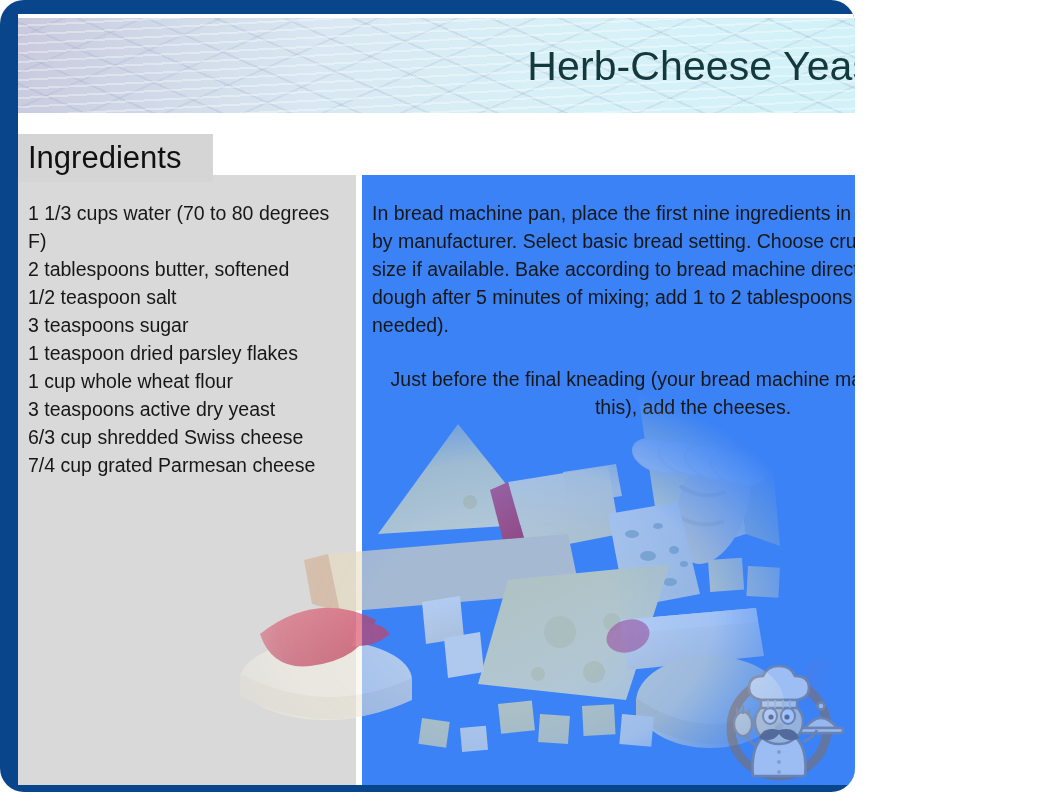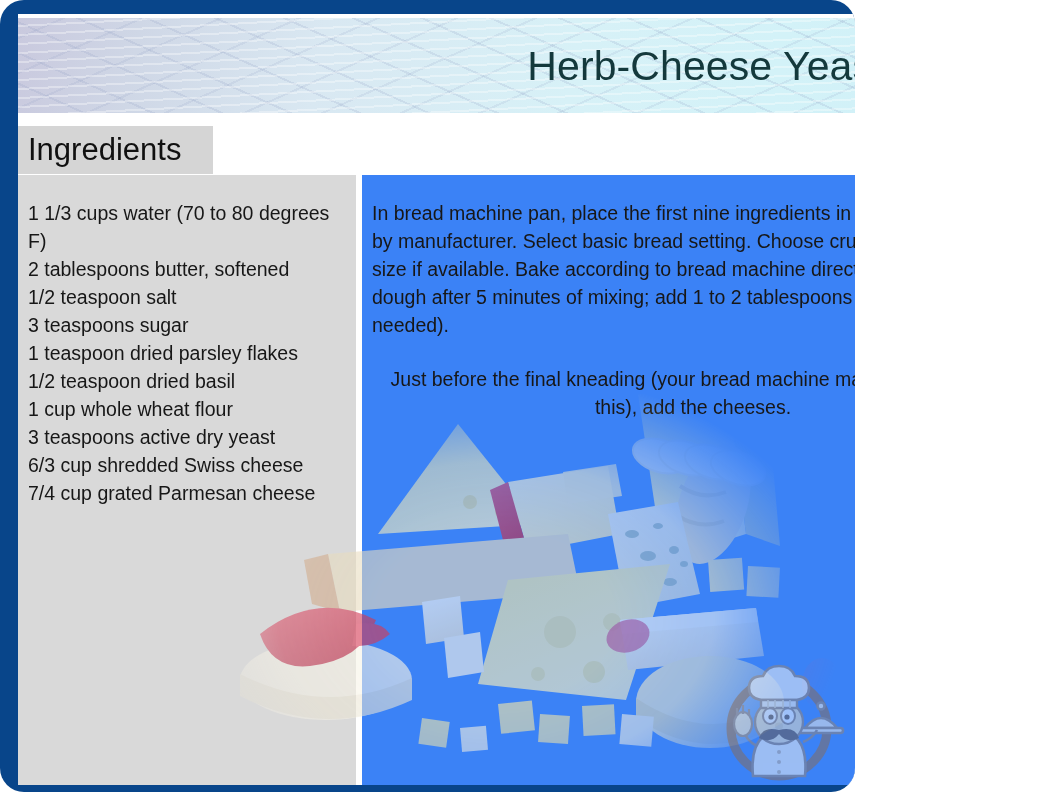--- a/index.html
+++ b/index.html
@@ -107,21 +107,21 @@
     position: relative;
     display: inline-block;
     font-size: 31px;
     font-weight: 400;
     color: #101010;
     line-height: 1;
     padding: 8px 14px 9px 10px;
     box-sizing: border-box;
     z-index: 3;
   }
-  .col-ingredients .section-head { background: #d5d5d5; min-width: 195px; }
+  .col-ingredients .section-head { background: #d5d5d5; min-width: 195px; margin-top: 8px; }
   .col-directions  .section-head { background: #e2e2e2; min-width: 165px; }
 
   .panel-body {
     position: absolute;
     left: 0;
     right: 0;
     top: 49px;
     bottom: 0;
     z-index: 1;
     box-sizing: border-box;
@@ -196,21 +196,20 @@
 
     <div class="col col-ingredients">
       <div class="section-head">Ingredients</div>
       <div class="panel-body">
         <ul class="ingredient-list">
           <li>1 1/3 cups water (70 to 80 degrees F)</li>
           <li>2 tablespoons butter, softened</li>
           <li>1/2 teaspoon salt</li>
           <li>3 teaspoons sugar</li>
           <li>1 teaspoon dried parsley flakes</li>
-          <li>1/2 teaspoon dried basil</li>
           <li>1 cup whole wheat flour</li>
           <li>3 teaspoons active dry yeast</li>
           <li>6/3 cup shredded Swiss cheese</li>
           <li>7/4 cup grated Parmesan cheese</li>
         </ul>
       </div>
     </div>
 
     <div class="col col-directions">
       <div class="panel-body">

